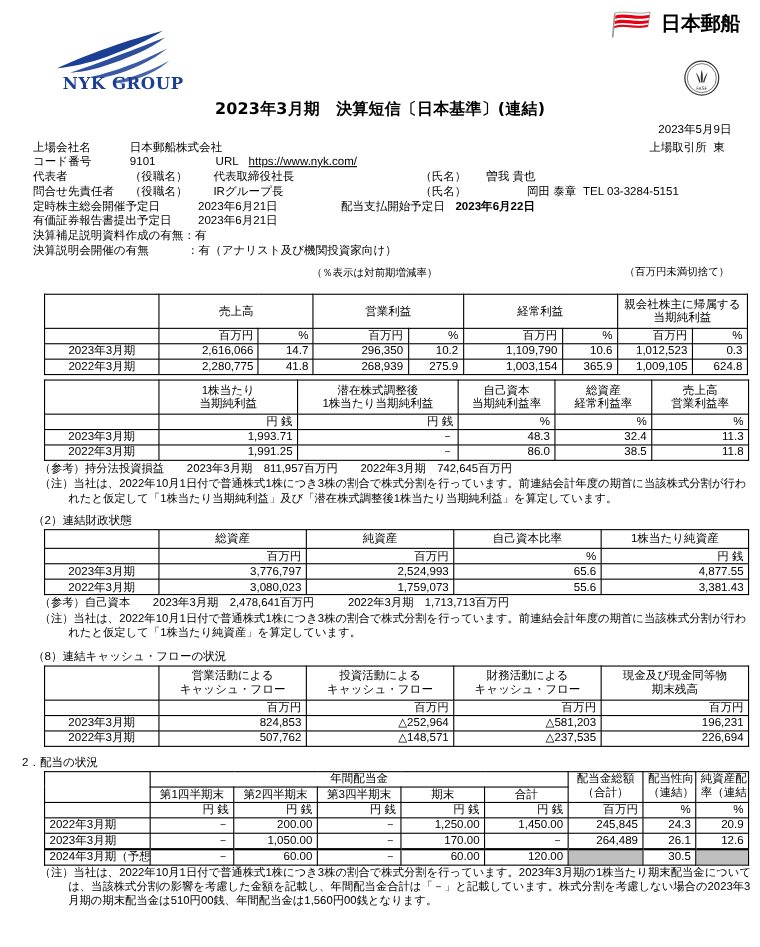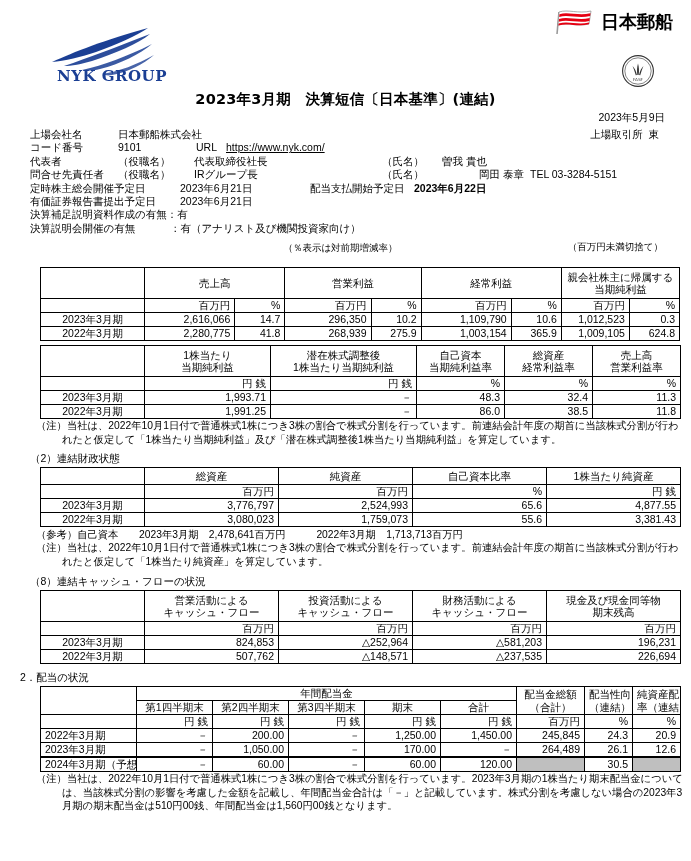--- a/index.html
+++ b/index.html
@@ -397,20 +397,21 @@
         <td class="ctr">2022年3月期</td>
         <td class="rgt">1,991.25</td>
         <td class="rgt">－</td>
         <td class="rgt">86.0</td>
         <td class="rgt">38.5</td>
         <td class="rgt">11.8</td>
       </tr>
     </tbody>
   </table>
 
+  <div class="tnote">（参考）持分法投資損益　　2023年3月期　811,957百万円　　2022年3月期　742,645百万円</div>
   <div class="tnote-wrap">
     <span class="hang"><span>（注）</span><span class="body">当社は、2022年10月1日付で普通株式1株につき3株の割合で株式分割を行っています。前連結会計年度の期首に当該株式分割が行われたと仮定して「1株当たり当期純利益」及び「潜在株式調整後1株当たり当期純利益」を算定しています。</span></span>
   </div>
 
   <div class="sub-head" style="margin-top:6px;">（2）連結財政状態</div>
 
   <table class="fin">
     <colgroup>
       <col style="width:104px">
         <col style="width:134px">

